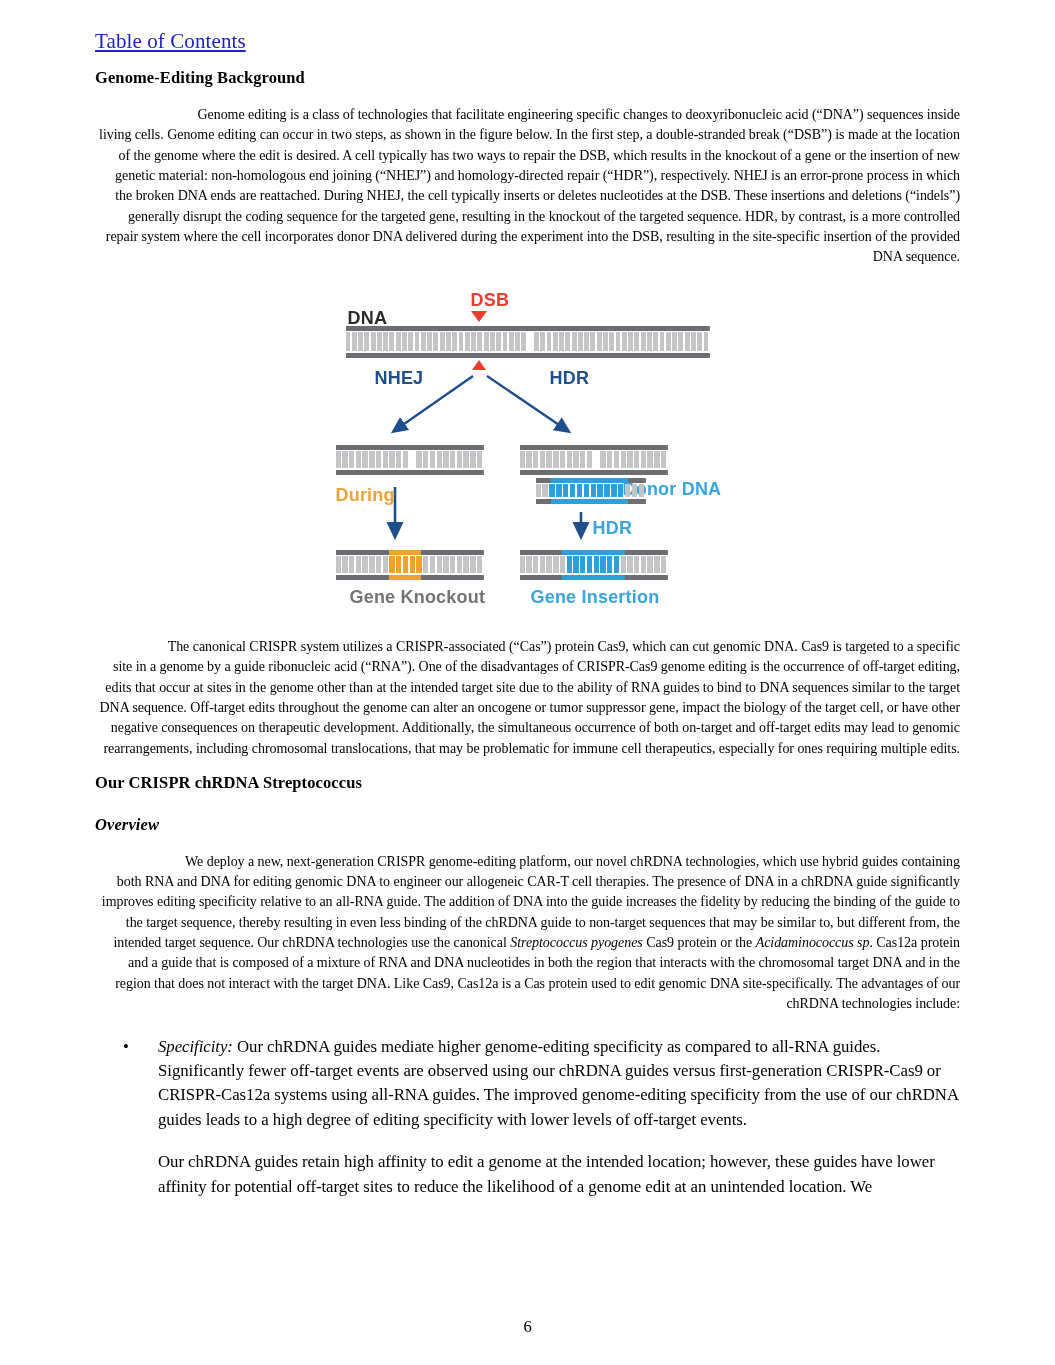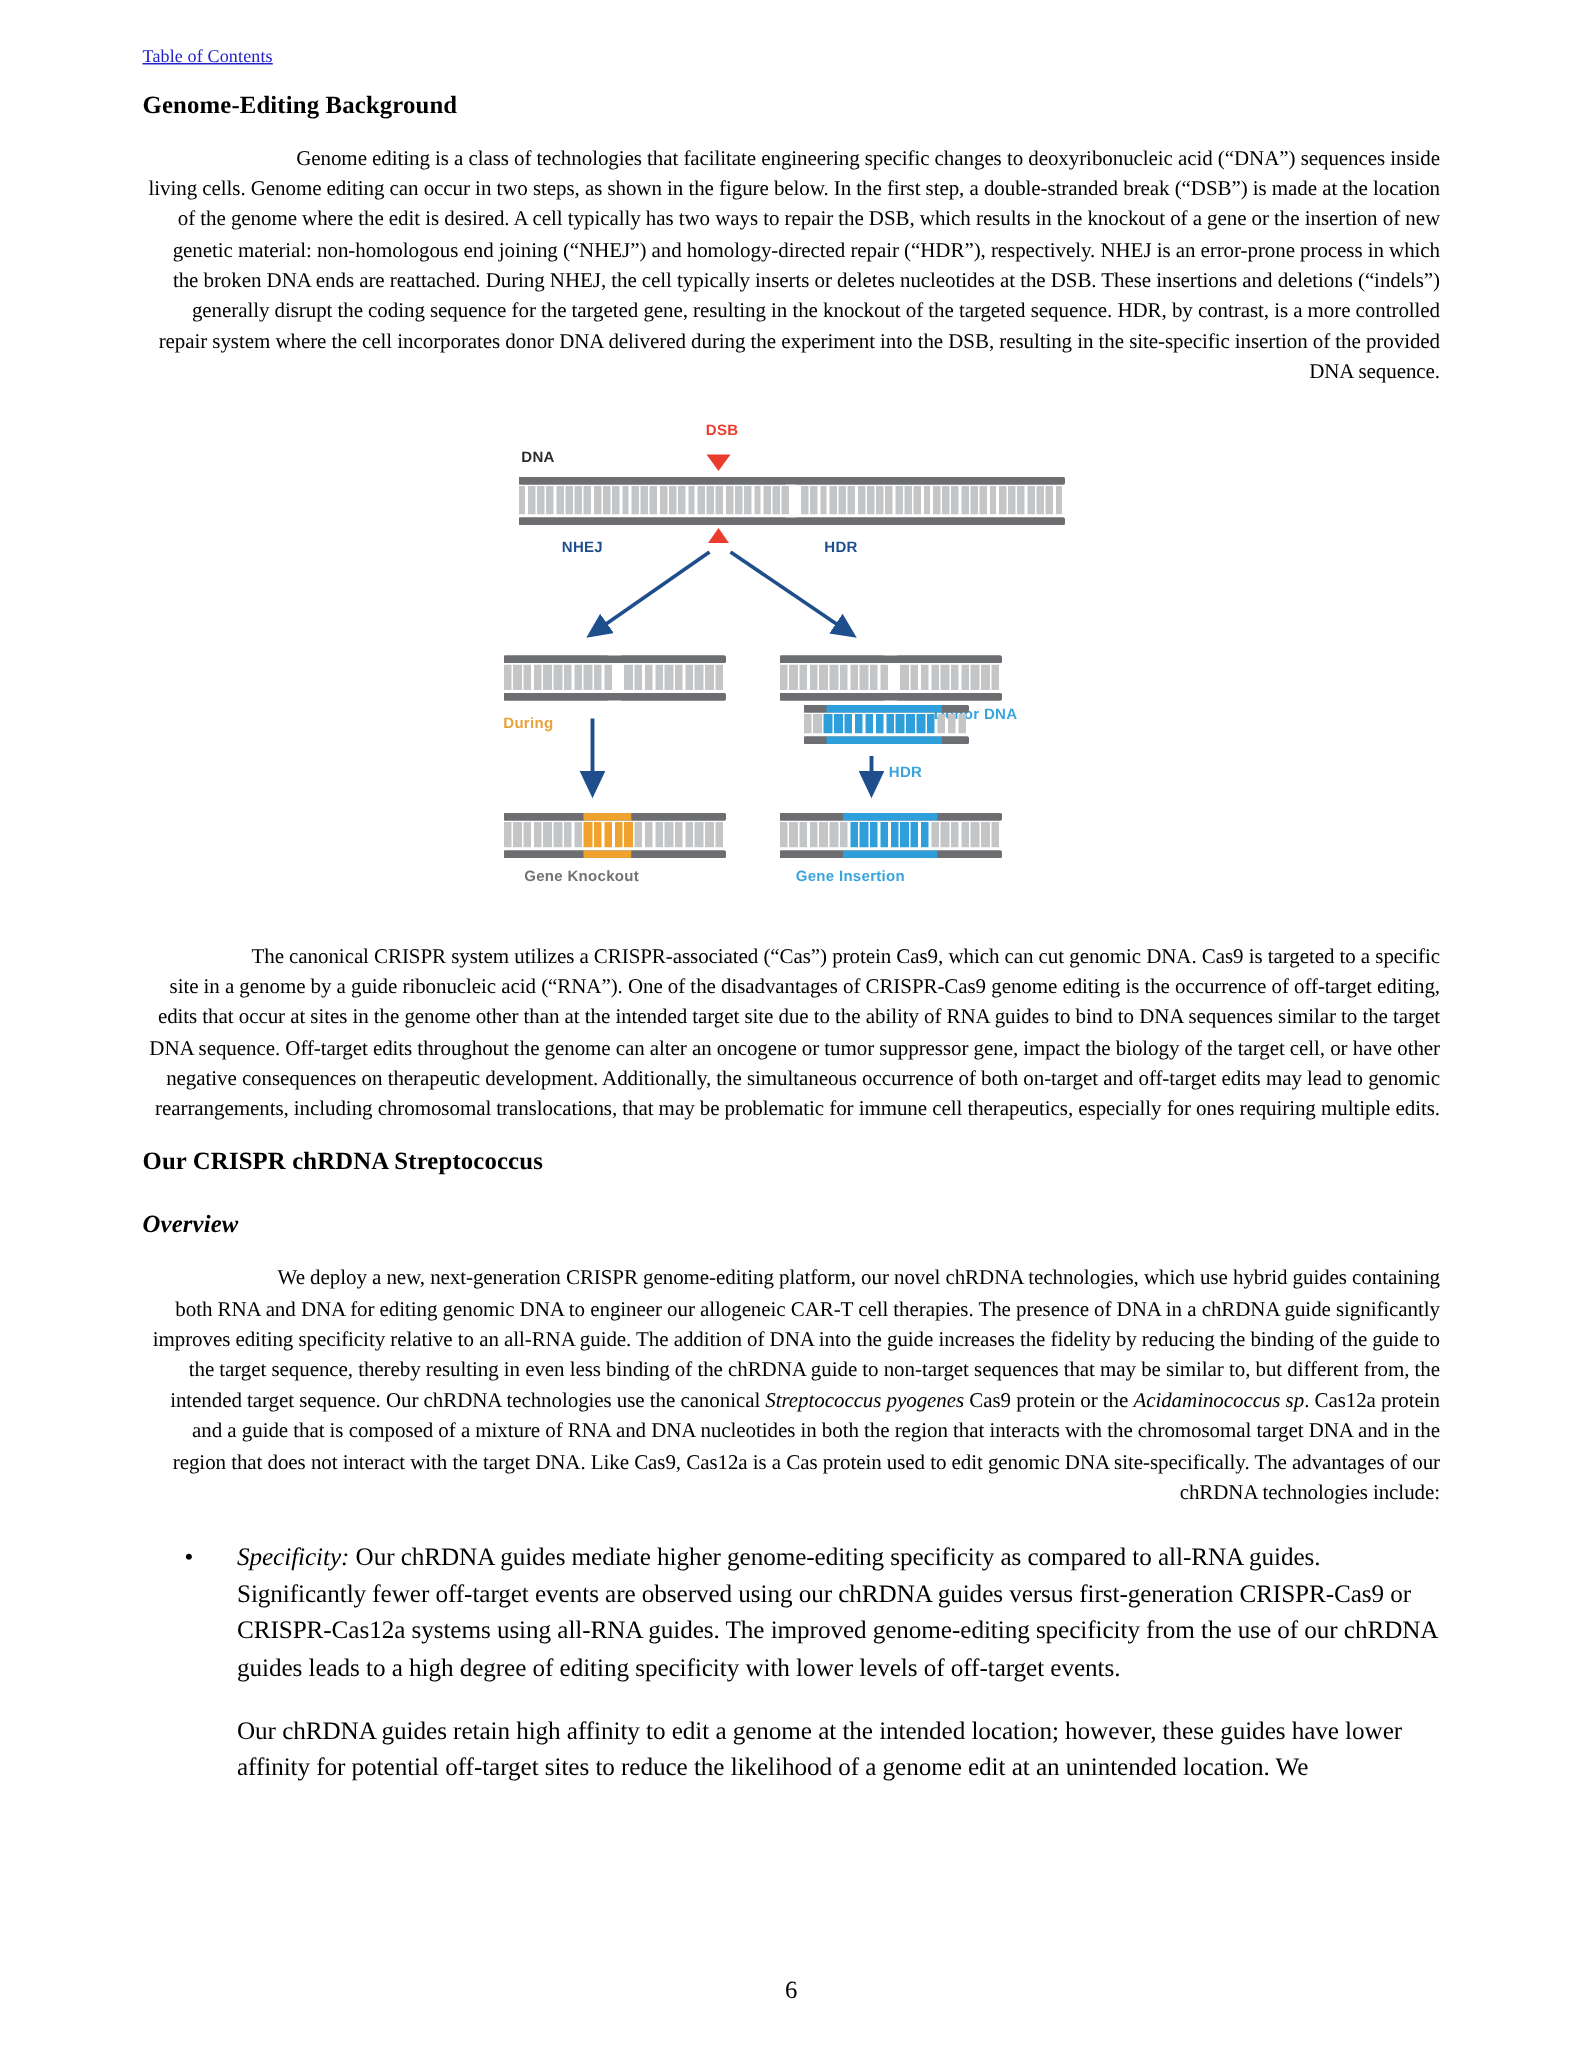--- a/index.html
+++ b/index.html
@@ -18,21 +18,21 @@
     margin: 0 auto;
     background: #ffffff;
     box-sizing: border-box;
     padding: 28px 95px 0 95px;
     overflow: hidden;
   }
   .toc-link {
     display: inline-block;
     color: #2121c7;
     text-decoration: underline;
-    font-size: 12px;
+    font-size: 21px;
     line-height: 1.25;
     letter-spacing: 0.1px;
     cursor: pointer;
   }
   .section-heading {
     font-weight: bold;
     font-size: 16.5px;
     margin-bottom: 0;
     letter-spacing: 0.1px;
   }
@@ -88,21 +88,21 @@
   .figure {
     position: relative;
     width: 400px;
     height: 330px;
     margin: 0 auto;
     font-family: "Liberation Sans", "DejaVu Sans", sans-serif;
   }
   .fig-label {
     position: absolute;
     font-weight: bold;
-    font-size: 10px;
+    font-size: 18px;
     white-space: nowrap;
     letter-spacing: 0.2px;
   }
   .lbl-dna   { left: 20px;  top: 18px;  color: #2b2b2b; }
   .lbl-dsb   { left: 143px; top: 0px;   color: #ea3d2f; }
   .lbl-nhej  { left: 47px;  top: 78px;  color: #1f4e8c; }
   .lbl-hdr   { left: 222px; top: 78px;  color: #1f4e8c; }
   .lbl-donor { left: 295px; top: 189px; color: #3aa4dd; }
   .lbl-hdr2  { left: 265px; top: 228px; color: #3aa4dd; }
   .lbl-indels{ left: 8px;   top: 195px; color: #e8a33a; }

